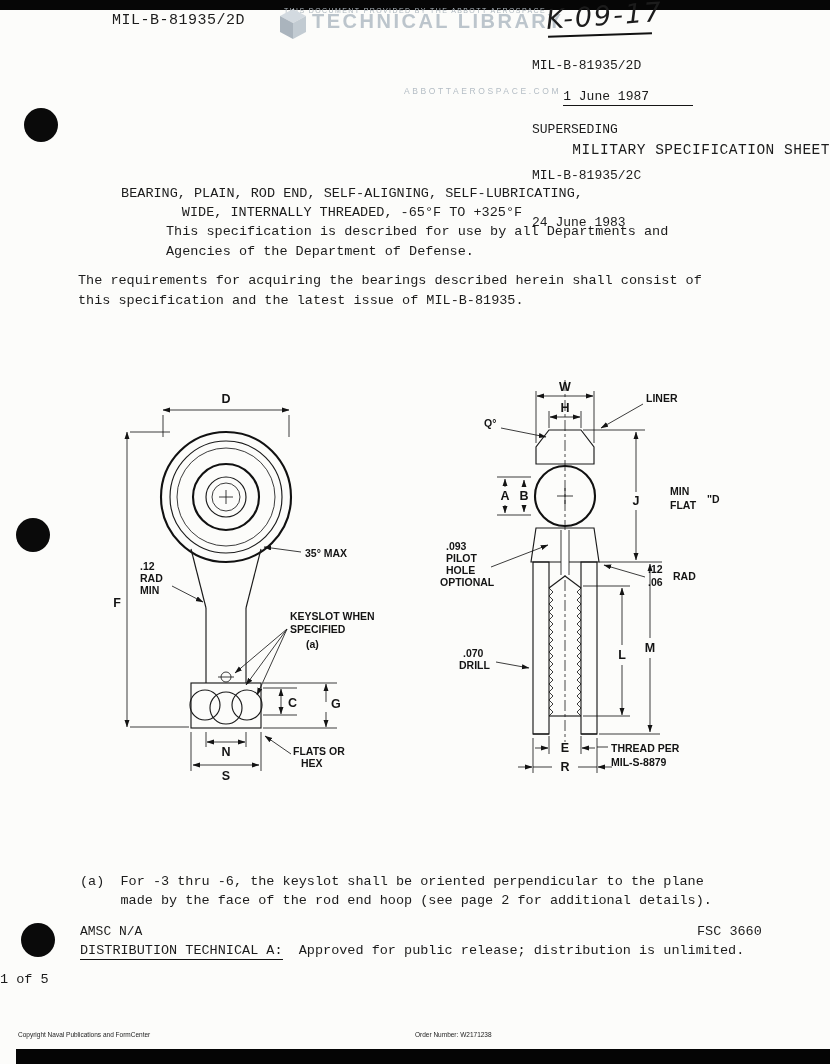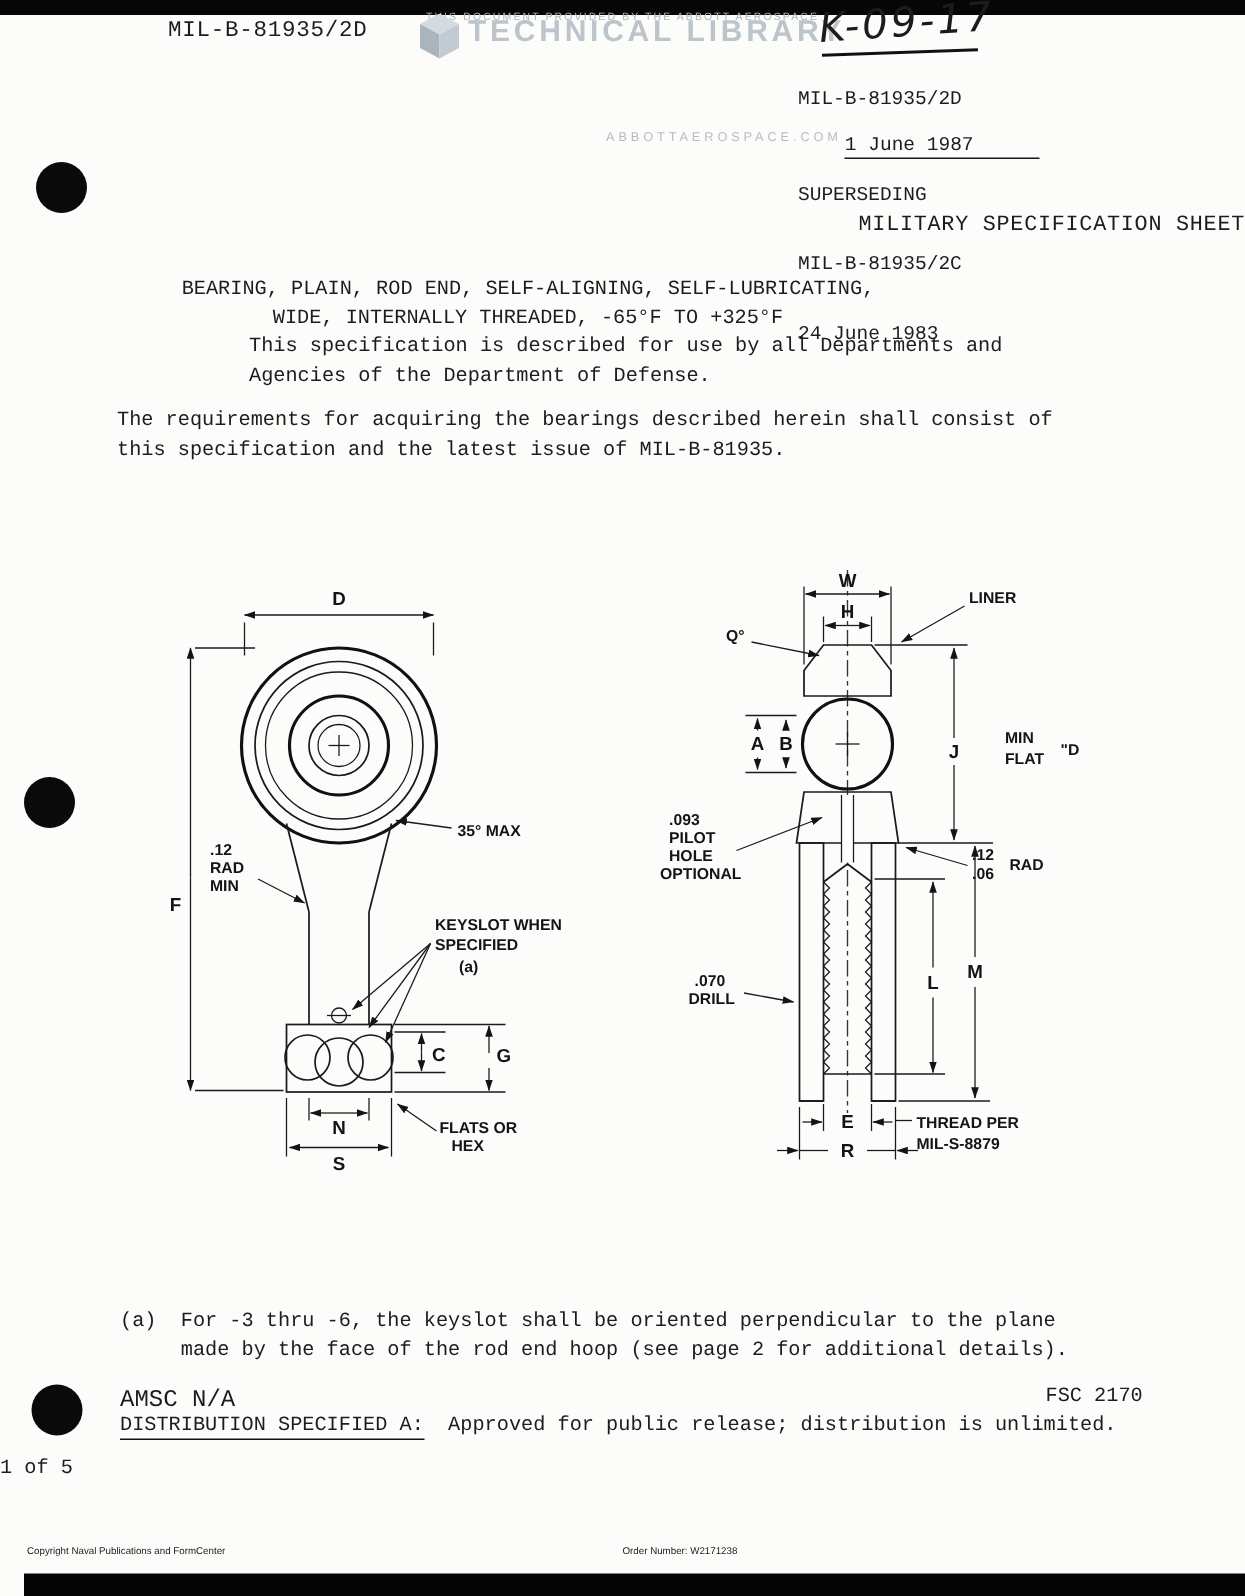--- a/index.html
+++ b/index.html
@@ -17,21 +17,21 @@
   .stamp{left:112px;top:12px;font-size:15px;letter-spacing:.5px;}
   .handw{left:546px;top:0px;font:italic 27px "DejaVu Sans",sans-serif;transform:rotate(-4deg);letter-spacing:2px;}
   .handw-line{position:absolute;left:548px;top:34px;width:104px;border-top:2px solid #111;transform:rotate(-2deg);}
   .docblock{left:532px;top:27px;font-size:13px;line-height:15.6px;}
   .docblock .u{display:inline-block;width:130px;border-bottom:1.6px solid #151515;}
   .title{left:0;top:142px;width:830px;text-align:right;font-size:14.5px;letter-spacing:.5px;}
   .subtitle{left:0;top:184px;width:704px;text-align:center;font-size:13.5px;line-height:19px;}
   .approval{left:166px;top:222px;font-size:13.5px;line-height:19.5px;}
   .reqs{left:78px;top:271px;font-size:13.5px;line-height:19.5px;}
   .note{left:80px;top:872px;font-size:13.5px;line-height:19px;}
-  .amsc{left:80px;top:924px;font-size:16px;}
+  .amsc{left:80px;top:924px;font-size:13px;}
   .fsc{left:697px;top:924px;font-size:13.5px;}
   .dist{left:80px;top:943px;font-size:13.5px;}
   .dist .u2{border-bottom:1.5px solid #111;padding-bottom:1px;}
   .pageno{left:0;top:972px;width:830px;text-align:left;font-size:13.5px;}
   .foot-left{left:18px;top:1016px;font:6.5px/7.5px "Liberation Sans",sans-serif;color:#222;}
   .foot-right{left:415px;top:1016px;font:6.5px/7.5px "Liberation Sans",sans-serif;color:#222;}
   .bottombar{position:absolute;left:16px;top:1049px;width:814px;height:15px;background:#050505;}
   .hole{position:absolute;width:34px;height:34px;border-radius:50%;background:#0a0a0a;}
   .hole1{left:24px;top:108px;}
   .hole2{left:16px;top:518px;}
@@ -278,22 +278,22 @@
       <text x="565" y="752" class="fd mid">E</text>
       <text x="565" y="771" class="fd mid">R</text>
       <text x="611" y="752" class="fl">THREAD PER</text>
       <text x="611" y="766" class="fl">MIL-S-8879</text>
     </g>
   </svg>
 
   <div class="t note">(a)  For -3 thru -6, the keyslot shall be oriented perpendicular to the plane
      made by the face of the rod end hoop (see page 2 for additional details).</div>
   <div class="t amsc">AMSC N/A</div>
-  <div class="t fsc">FSC 2170</div>
-  <div class="t dist"><span class="u2">DISTRIBUTION SPECIFIED A:</span><span>  Approved for public release; distribution is unlimited.</span></div>
+  <div class="t fsc">FSC 3660</div>
+  <div class="t dist"><span class="u2">DISTRIBUTION TECHNICAL A:</span><span>  Approved for public release; distribution is unlimited.</span></div>
   <div class="t pageno">1 of 5</div>
 
   <div class="t foot-left">
     <div>Copyright Naval Publications and FormCenter</div>
     <div>Provided by IHS</div>
     
   </div>
   <div class="t foot-right">
     <div>Order Number: W2171238</div>
     <div>Sold to:ABBOTT AEROSPACE SEZC LTD [24661110002-1] - RABBOTT@ABBOTTAEROSPACE.COM,</div>

